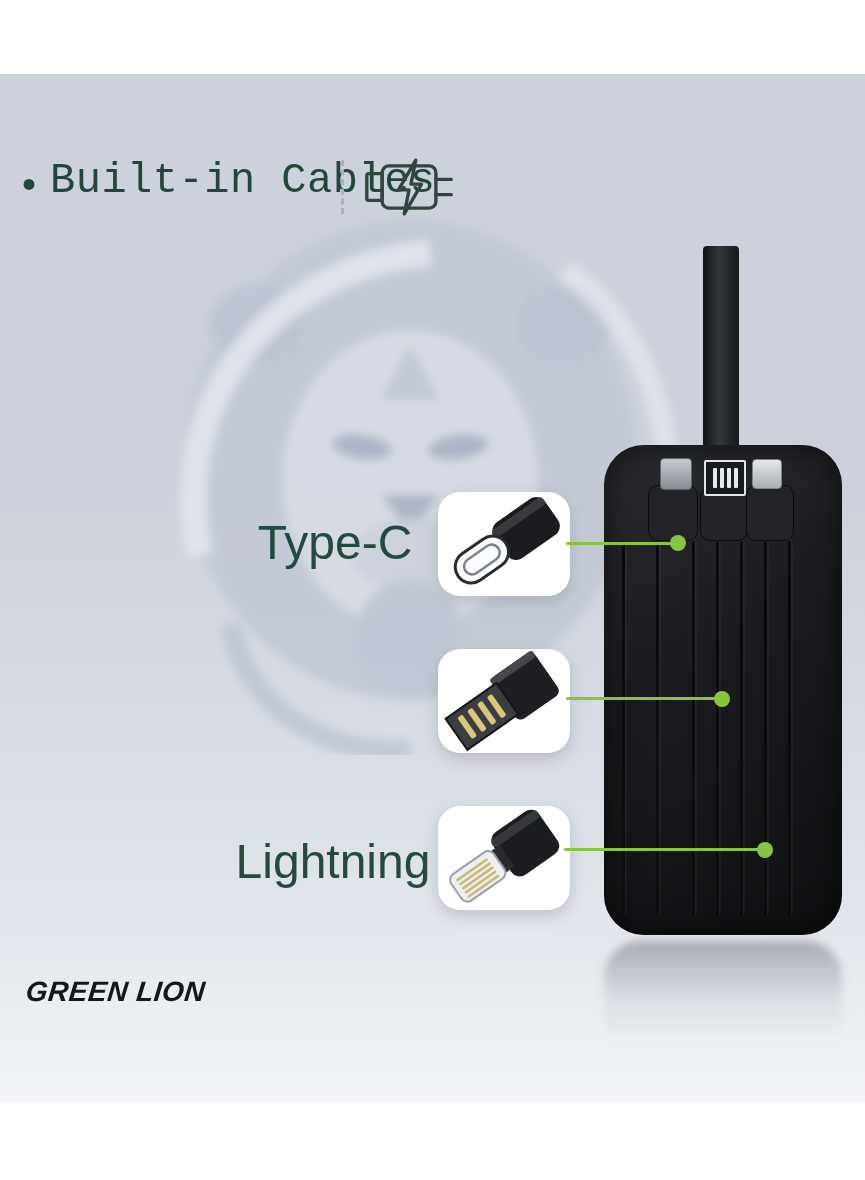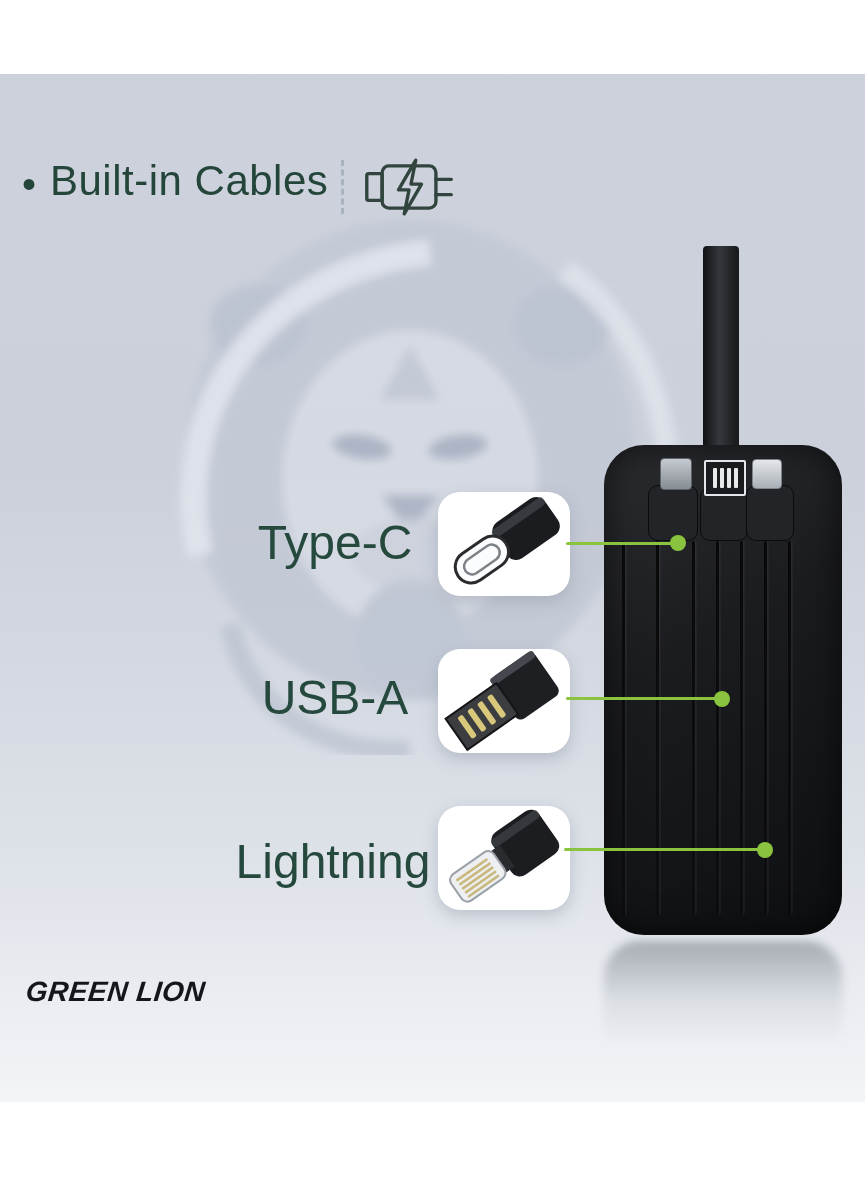--- a/index.html
+++ b/index.html
@@ -4,21 +4,21 @@
 <style>
   html,body{margin:0;padding:0;background:#ffffff;font-family:"Liberation Sans",sans-serif;}
   .stage{position:relative;width:865px;height:1180px;overflow:hidden;
          background:linear-gradient(180deg,#cdd2dc 0%,#cbd0da 40%,#dde1e8 72%,#f2f4f7 93%,#f7f9fb 100%);}
   .band-top{position:absolute;left:0;top:0;width:865px;height:74px;background:#ffffff;}
   .band-bottom{position:absolute;left:0;top:1102px;width:865px;height:78px;background:#ffffff;}
   .lion{position:absolute;left:110px;top:195px;width:600px;height:560px;opacity:.9;}
 
   .bullet{position:absolute;left:22px;top:164px;font-size:40px;line-height:40px;color:var(--title_green,#24463a);}
   .heading{position:absolute;left:50px;top:158px;font-size:42px;line-height:46px;font-weight:500;
-           letter-spacing:.5px;color:var(--title_green,#24463a);}
+           letter-spacing:.5px;color:var(--title_green,#24463a);font-family:Liberation Mono, monospace;}
   .divider{position:absolute;left:341px;top:160px;height:54px;border-left:3px dashed var(--divider_gray,#a9b2bf);}
   .charge-icon{position:absolute;left:362px;top:156px;width:96px;height:62px;}
 
   .callout-label{position:absolute;width:210px;text-align:center;font-size:48px;line-height:48px;
                  font-weight:500;color:var(--label_green,#26493e);}
   #lbl1{left:230px;top:519px;} #lbl2{left:230px;top:674px;} #lbl3{left:228px;top:838px;text-align:center;}
 
   .card{position:absolute;left:438px;width:132px;height:104px;background:var(--card_white,#fff);
         border-radius:22px;box-shadow:0 6px 16px rgba(140,150,165,.45);}
   #card1{top:492px;} #card2{top:649px;} #card3{top:806px;}
@@ -93,21 +93,20 @@
   <div class="divider"></div>
   <svg class="charge-icon" viewBox="0 0 100 62" fill="none" stroke="#31443e" stroke-width="3.5" stroke-linejoin="round" stroke-linecap="round">
     <rect x="5" y="17" width="16" height="28" rx="2"></rect>
     <rect x="21" y="9" width="56" height="44" rx="7"></rect>
     <line x1="77" y1="23" x2="93" y2="23"></line>
     <line x1="77" y1="39" x2="93" y2="39"></line>
     <polygon points="56,3 38,34 49,34 44,59 62,28 51,28"></polygon>
   </svg>
 
   <div class="callout-label" id="lbl1">Type-C</div>
-  <div class="callout-label" id="lbl2">USB-A</div>
   <div class="callout-label" id="lbl3">Lightning</div>
 
   <div class="card" id="card1">
     <svg viewBox="0 0 132 104">
       <g transform="translate(66 52) rotate(-35)">
         <rect x="-4" y="-22" width="62" height="44" rx="11" fill="#1b1c1f"></rect>
         <rect x="-4" y="-18" width="62" height="9" rx="4" fill="#3c3f44" opacity="0.85"></rect>
         <rect x="-56" y="-16" width="58" height="32" rx="16" fill="#fbfcfd" stroke="#2b2b2e" stroke-width="3"></rect>
         <rect x="-47" y="-8" width="40" height="16" rx="8" fill="none" stroke="#7c8288" stroke-width="2.5"></rect>
       </g>

